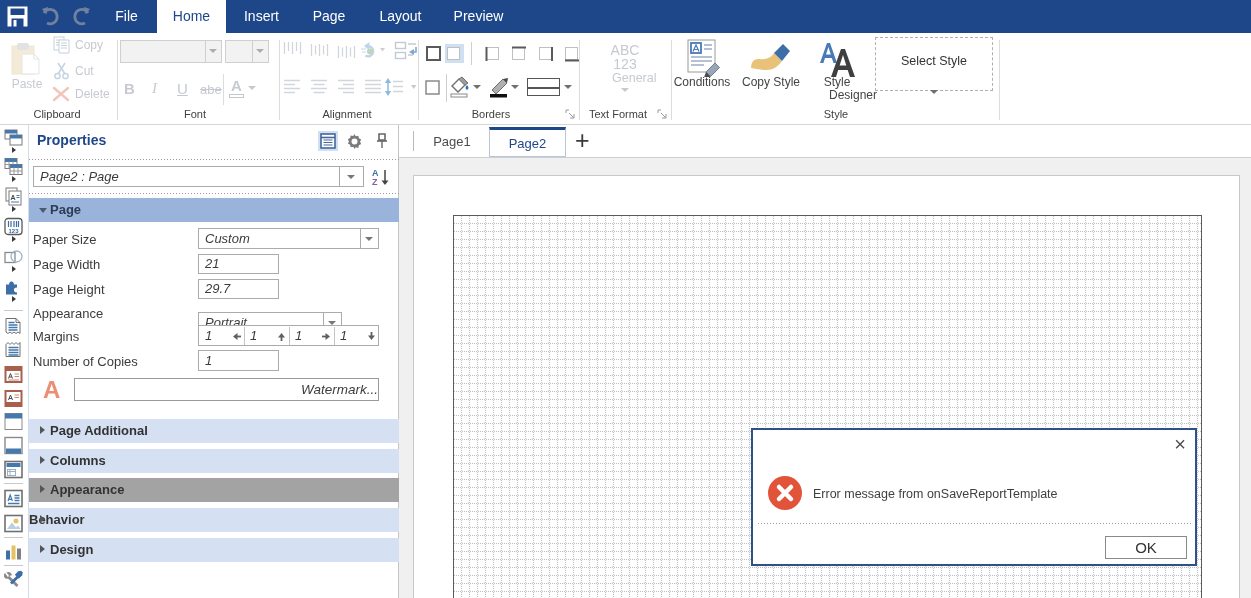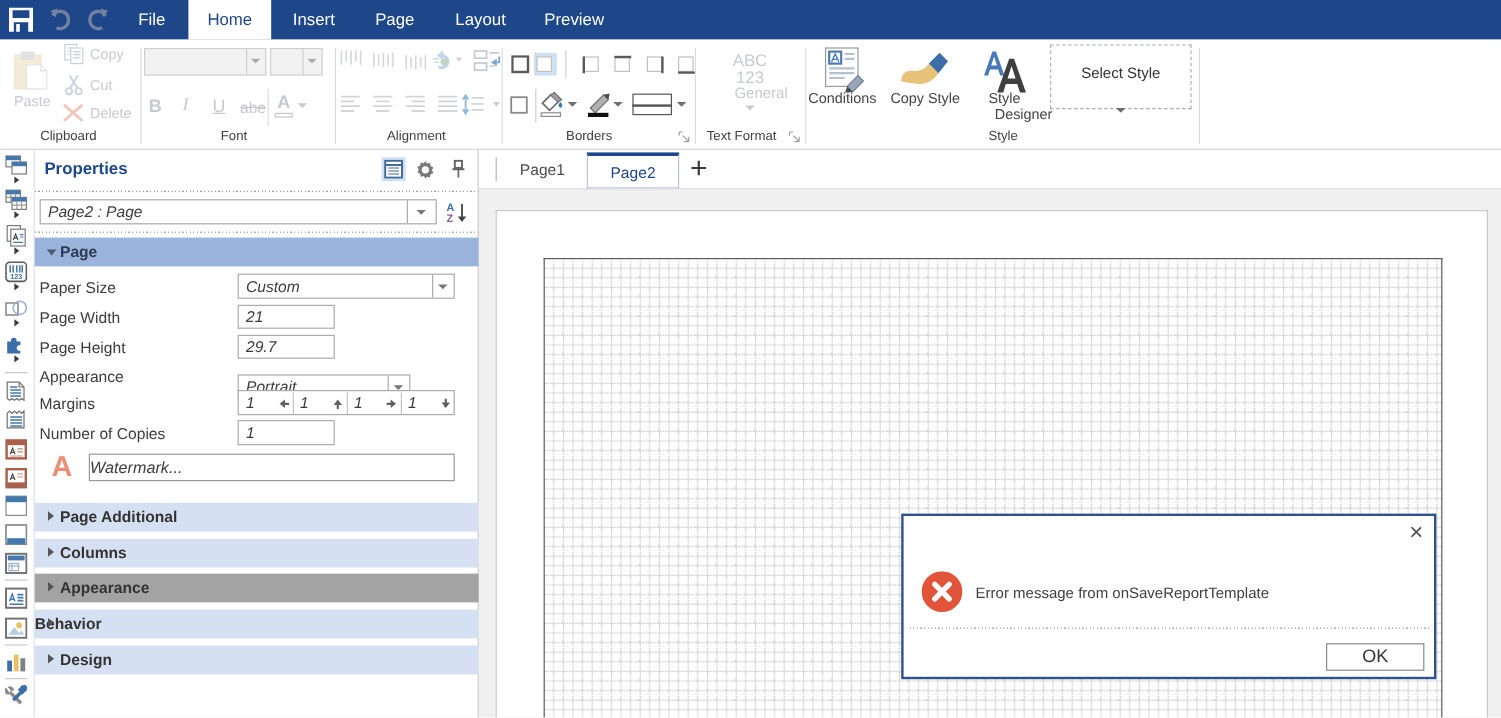--- a/index.html
+++ b/index.html
@@ -390,21 +390,21 @@
         <path d="M0 4.5 h4" stroke="#5f5f5f" stroke-width="1.8"></path>
       </svg>
     <svg class="abs" style="left:168px;top:6px" width="9" height="9" viewBox="0 0 9 9">
         <path d="M4.5 8 l3.5-4.5 h-7z" fill="#5f5f5f"></path>
         <path d="M4.5 0 v4" stroke="#5f5f5f" stroke-width="1.8"></path>
       </svg>
   </div>
   <div class="prow-label" style="top:229px">Number of Copies</div>
   <div class="pinput" style="left:169px;top:225px;width:81px;height:21px;line-height:19px;padding-left:6px">1</div>
   <div style="position:absolute;left:14px;top:251px;font-size:24px;font-weight:bold;color:#ec8d75">A</div>
-  <div class="pinput" style="left:45px;top:253px;width:305px;height:23px;line-height:21px;text-align:left;border-color:#9a9a9a;font-size:13.5px">Watermark...</div>
+  <div class="pinput" style="left:45px;top:253px;width:305px;height:23px;line-height:21px;text-align:right;border-color:#9a9a9a;font-size:13.5px">Watermark...</div>
 
   <div class="sechdr" style="top:294px;height:24px;line-height:24px;background:#d5e0f2;"><span style="margin-left:21px">Page Additional</span></div>
   <div style="position:absolute;left:11px;top:301px;width:0;height:0;border-left:5px solid #555;border-top:4px solid transparent;border-bottom:4px solid transparent"></div>
   <div class="sechdr" style="top:324px;height:24px;line-height:24px;background:#d5e0f2;"><span style="margin-left:21px">Columns</span></div>
   <div style="position:absolute;left:11px;top:331px;width:0;height:0;border-left:5px solid #555;border-top:4px solid transparent;border-bottom:4px solid transparent"></div>
   <div class="sechdr" style="top:353px;height:24px;line-height:24px;background:#a3a3a3;"><span style="margin-left:21px">Appearance</span></div>
   <div style="position:absolute;left:11px;top:360px;width:0;height:0;border-left:5px solid #555;border-top:4px solid transparent;border-bottom:4px solid transparent"></div>
   <div class="sechdr" style="top:383px;height:24px;line-height:24px;background:#d5e0f2;"><span style="">Behavior</span></div>
   <div style="position:absolute;left:11px;top:390px;width:0;height:0;border-left:5px solid #555;border-top:4px solid transparent;border-bottom:4px solid transparent"></div>
   <div class="sechdr" style="top:413px;height:24px;line-height:24px;background:#d5e0f2;"><span style="margin-left:21px">Design</span></div>

